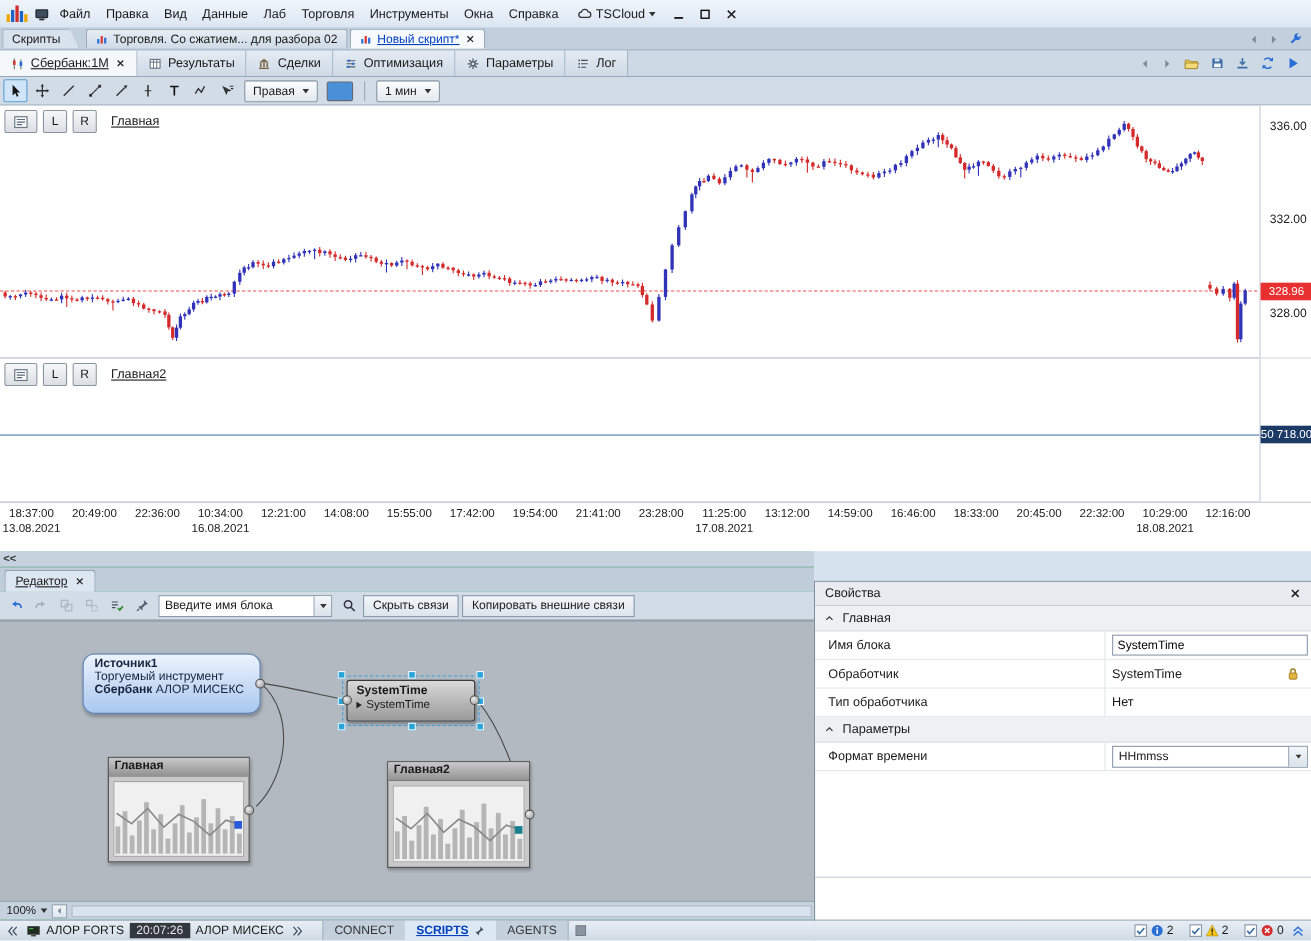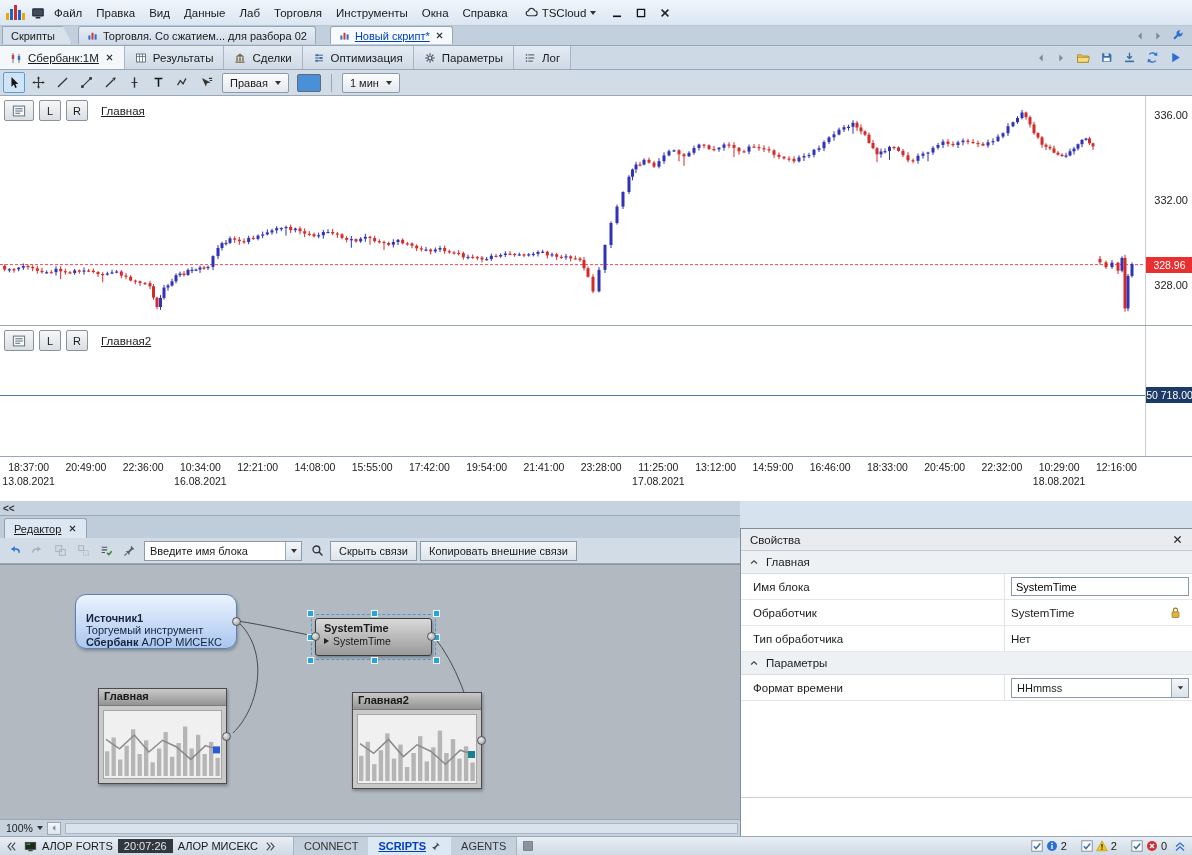--- a/index.html
+++ b/index.html
@@ -13,21 +13,21 @@
   #logo{display:flex;align-items:flex-end;gap:1px;height:15px;margin:0 4px 0 2px}
   #logo i{width:3px;display:block}
   .menu-item{padding:3px 7px;cursor:default;font-size:11.5px}
   #cloudmenu{display:flex;align-items:center;gap:4px;padding:2px 8px}
   #wintitle{flex:1;text-align:right;padding-right:14px;color:#222;white-space:nowrap;overflow:hidden;font-size:11.5px}
   .winctl{width:22px;height:18px;display:flex;align-items:center;justify-content:center}
   .caret{width:0;height:0;border-left:3.5px solid transparent;border-right:3.5px solid transparent;border-top:4.5px solid #333;display:inline-block}
   
   #wstabs{position:absolute;left:0;top:26px;width:1192px;height:20px;background:#c2cfdc;border-bottom:1px solid #98a8b8;display:flex;align-items:flex-start;padding-left:2px}
   .wsgroup{height:18px;display:flex;align-items:center;padding:0 16px 0 8px;background:#d8e2ec;border:1px solid #98a8b8;border-bottom:none;clip-path:polygon(0 0,calc(100% - 9px) 0,100% 100%,0 100%);margin-right:6px;font-size:11px}
-  .wstab{height:18px;display:flex;align-items:center;gap:5px;padding:0 8px;background:linear-gradient(#e6edf5,#cfdbe7);border:1px solid #98a8b8;border-bottom:none;border-radius:3px 3px 0 0;margin-right:14px;font-size:11px}
+  .wstab{height:18px;display:flex;align-items:center;gap:5px;padding:0 8px;background:linear-gradient(#e6edf5,#cfdbe7);border:1px solid #98a8b8;border-bottom:none;border-radius:3px 3px 0 0;margin-right:2px;font-size:11px}
   .wstab.active{background:#f7fafc}
   .wstab.active .lbl{text-decoration:underline;color:#0040c0}
   #wsright{margin-left:auto;display:flex;align-items:center;gap:4px;padding:0 6px;height:100%}
   
   #doctabs{position:absolute;left:0;top:46px;width:1192px;height:24px;background:#cdd9e5;border-bottom:1px solid #98a8b8;display:flex;align-items:stretch}
   .dtab{display:flex;align-items:center;gap:6px;padding:0 10px;border-right:1px solid #a8b6c4;background:linear-gradient(#e4ebf3,#cfdae6);font-size:11.5px}
   .dtab.active{background:#f4f8fb}
   .dtab.active .lbl{text-decoration:underline}
   #docright{margin-left:auto;display:flex;align-items:center;gap:6px;padding:0 8px}
   
@@ -63,21 +63,21 @@
   .edtab .lbl{text-decoration:underline}
   #edtoolbar{height:26px;background:#d2dce7;border-bottom:1px solid #9aa8b6;display:flex;align-items:center;gap:3px;padding:0 4px}
   .etbtn{width:20px;height:20px;display:flex;align-items:center;justify-content:center;border:1px solid transparent;border-radius:2px}
   .etbtn.disabled{opacity:.38}
   .combo{width:158px;height:20px;border:1px solid #8b9aa9;background:#fff;display:flex;align-items:center;padding-left:5px;font-size:11px;margin:0 2px}
   .combo .caretbox{margin-left:auto;width:16px;height:100%;background:linear-gradient(#f4f7fa,#d9e2ea);border-left:1px solid #9aa8b6;display:flex;align-items:center;justify-content:center}
   .flatbtn{height:20px;border:1px solid #8b9aa9;background:linear-gradient(#f3f6f9,#dde5ec);padding:0 8px;display:flex;align-items:center;font-size:11px;white-space:nowrap}
   #canvas{flex:1;position:relative;background:#b2b9c1;border-top:1px solid #8896a4;overflow:hidden}
   #links{position:absolute;left:0;top:0;z-index:1}
   .node{position:absolute;z-index:2}
-  #node-source{left:75px;top:29px;width:162px;height:55px;border:1px solid #5b82b8;border-radius:11px;background:linear-gradient(#ecf3fd,#a9c7ef);padding:17px 10px;font-size:11px;color:#15233c;box-shadow:1px 2px 3px rgba(0,0,0,.25)}
+  #node-source{left:75px;top:29px;width:162px;height:55px;border:1px solid #5b82b8;border-radius:11px;background:linear-gradient(#ecf3fd,#a9c7ef);padding:2px 10px;font-size:11px;color:#15233c;box-shadow:1px 2px 3px rgba(0,0,0,.25)}
   #node-source .t{font-weight:bold}
   #node-st{left:315px;top:53px;width:117px;height:38px;background:linear-gradient(#d9d9d9,#9a9a9a);border:1px solid #3a3a3a;border-radius:3px;padding:3px 8px;font-size:11px;box-shadow:1px 2px 3px rgba(0,0,0,.3)}
   #node-st .t{font-weight:bold}
   #node-st .o{font-size:10.5px;display:flex;align-items:center;gap:4px;margin-top:1px}
   .outtri{width:0;height:0;border-top:3.5px solid transparent;border-bottom:3.5px solid transparent;border-left:5px solid #222;display:inline-block}
   .selbox{position:absolute;left:-5px;top:-5px;right:-5px;bottom:-5px;border:1px dashed #3aa0dc;pointer-events:none}
   .h{position:absolute;width:7px;height:7px;background:#2aa3d8;border:1px solid #eef7ff;z-index:3}
   .port{position:absolute;width:9px;height:9px;border-radius:50%;background:radial-gradient(circle at 35% 35%,#ececec,#969696);border:1px solid #555;z-index:3}
   .pnode{position:absolute;z-index:2;border:1px solid #4a4a4a;background:#c9c9c9;box-shadow:1px 2px 3px rgba(0,0,0,.3)}
   .pnode .hd{height:17px;background:linear-gradient(#c9c9c9,#939393);border-bottom:1px solid #7a7a7a;font-weight:bold;font-size:11px;padding:1px 5px}

